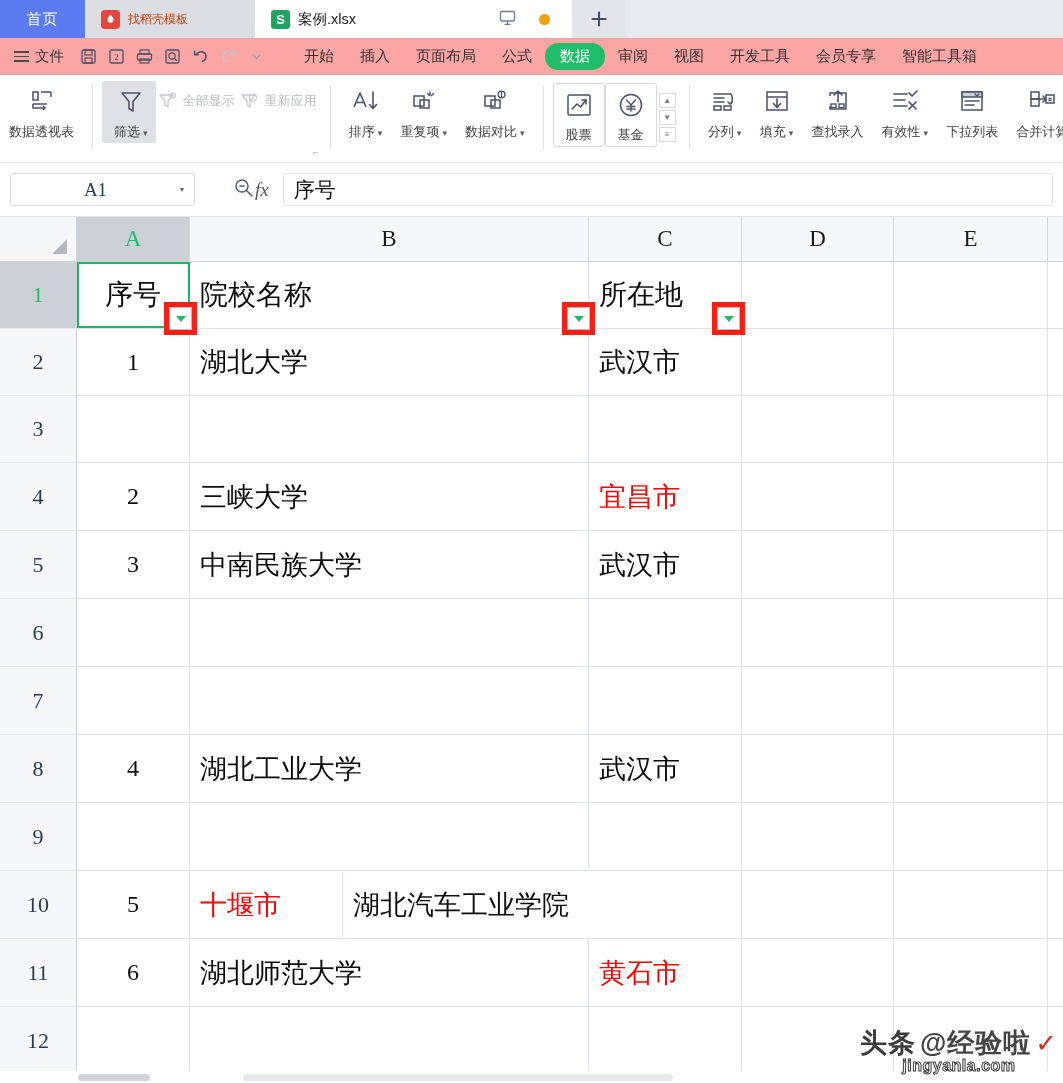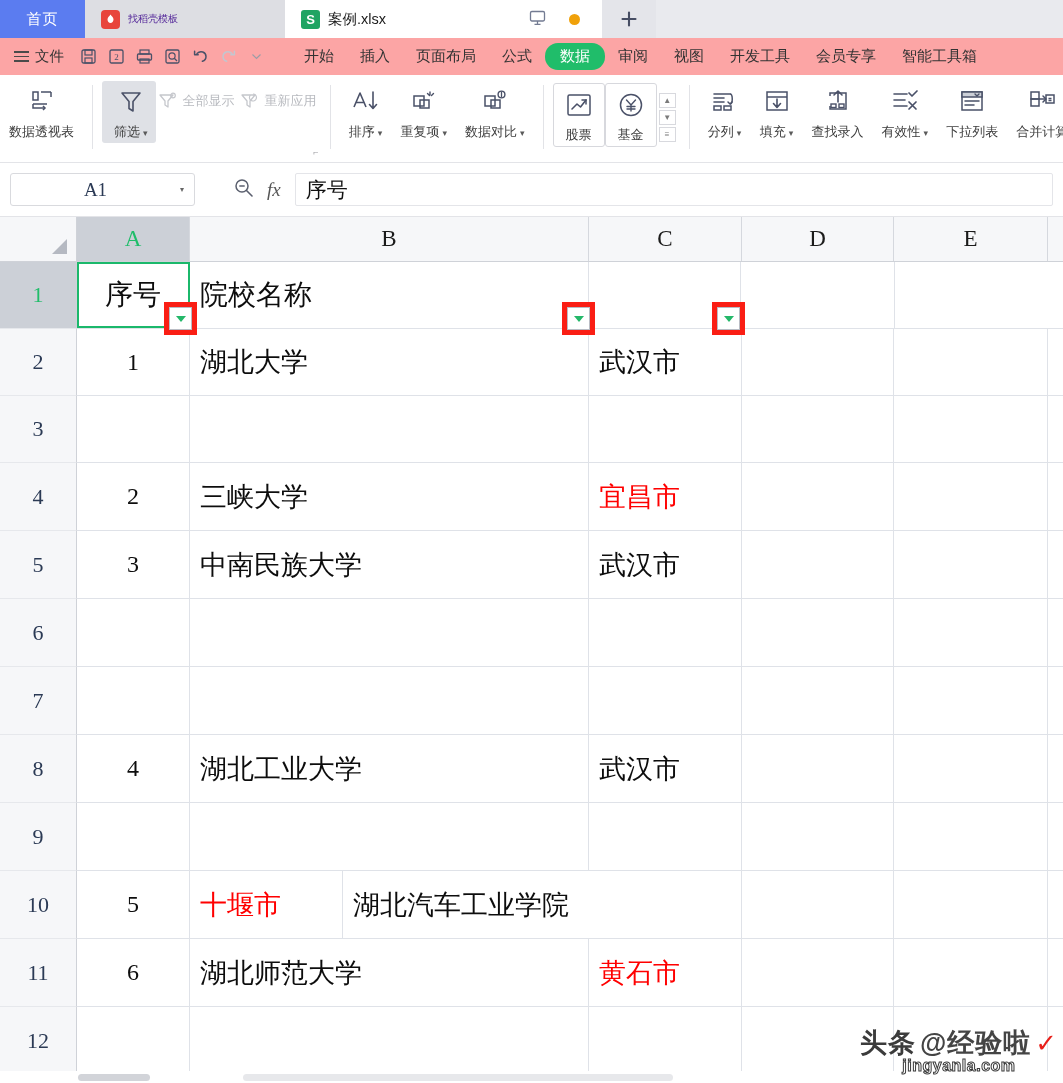--- a/index.html
+++ b/index.html
@@ -19,26 +19,26 @@
   }
   .tab-home {
     width: 85px;
     background: #5b7cf0;
     color: #ffffff;
     display: flex; align-items: center; justify-content: center;
     font-size: 15px;
     letter-spacing: 1px;
   }
   .tab-tmpl {
-    width: 200px;
+    width: 170px;
     background: #dddee3;
     display: flex; align-items: center; gap: 8px;
     padding-left: 16px;
-    font-size: 10px;
-    color: #4c1d95;
+    font-size: 12px;
+    color: #c2410c;
   }
   .tmpl-icon {
     width: 19px; height: 19px; border-radius: 4px;
     background: #e8453c;
     display: flex; align-items: center; justify-content: center;
     flex: 0 0 auto;
   }
   .tmpl-icon svg { display:block; }
   .tab-file {
     width: 185px;
@@ -182,21 +182,21 @@
     display: flex; align-items: center;
     background: #fff;
     position: relative;
   }
   .namebox .nbv {
     flex: 1; text-align: center;
     font-size: 19px; color: #2b3a55;
     font-family: "Liberation Serif", serif;
   }
   .namebox .nbc { font-size: 8px; color: #666; padding-right: 10px; }
-  .fb-icons { display: flex; align-items: center; gap: 12px; padding: 0 14px 0 38px; justify-content: space-between; }
+  .fb-icons { display: flex; align-items: center; padding: 0 14px 0 38px; justify-content: space-between; }
   .fx { font-size: 19px; font-style: italic; color: #555; font-family: "Liberation Serif", serif; }
   .fbinput {
     flex: 1; height: 33px;
     border: 1px solid #e4e5e9;
     border-radius: 2px;
     background: #fff;
     display: flex; align-items: center;
     padding-left: 10px;
     font-size: 21px; color: #111;
   }
@@ -694,20 +694,21 @@
       <div class="rh" style="height:68px;">10</div>
       <div class="rh" style="height:68px;">11</div>
       <div class="rh" style="height:68px;">12</div>
     </div>
 
     <div class="gridcells">
 
       <div class="grow" style="height:67px;">
         <div class="gcell cA hdr">序号</div>
         <div class="gcell cB hdr">院校名称</div>
+        <div class="gcell cC hdr">所在地</div>
         <div class="gcell cD"></div>
         <div class="gcell cE"></div>
         <div class="gcell cF"></div>
       </div>
 
       <div class="grow" style="height:67px;">
         <div class="gcell cA">1</div>
         <div class="gcell cB">湖北大学</div>
         <div class="gcell cC">武汉市</div>
         <div class="gcell cD"></div>

